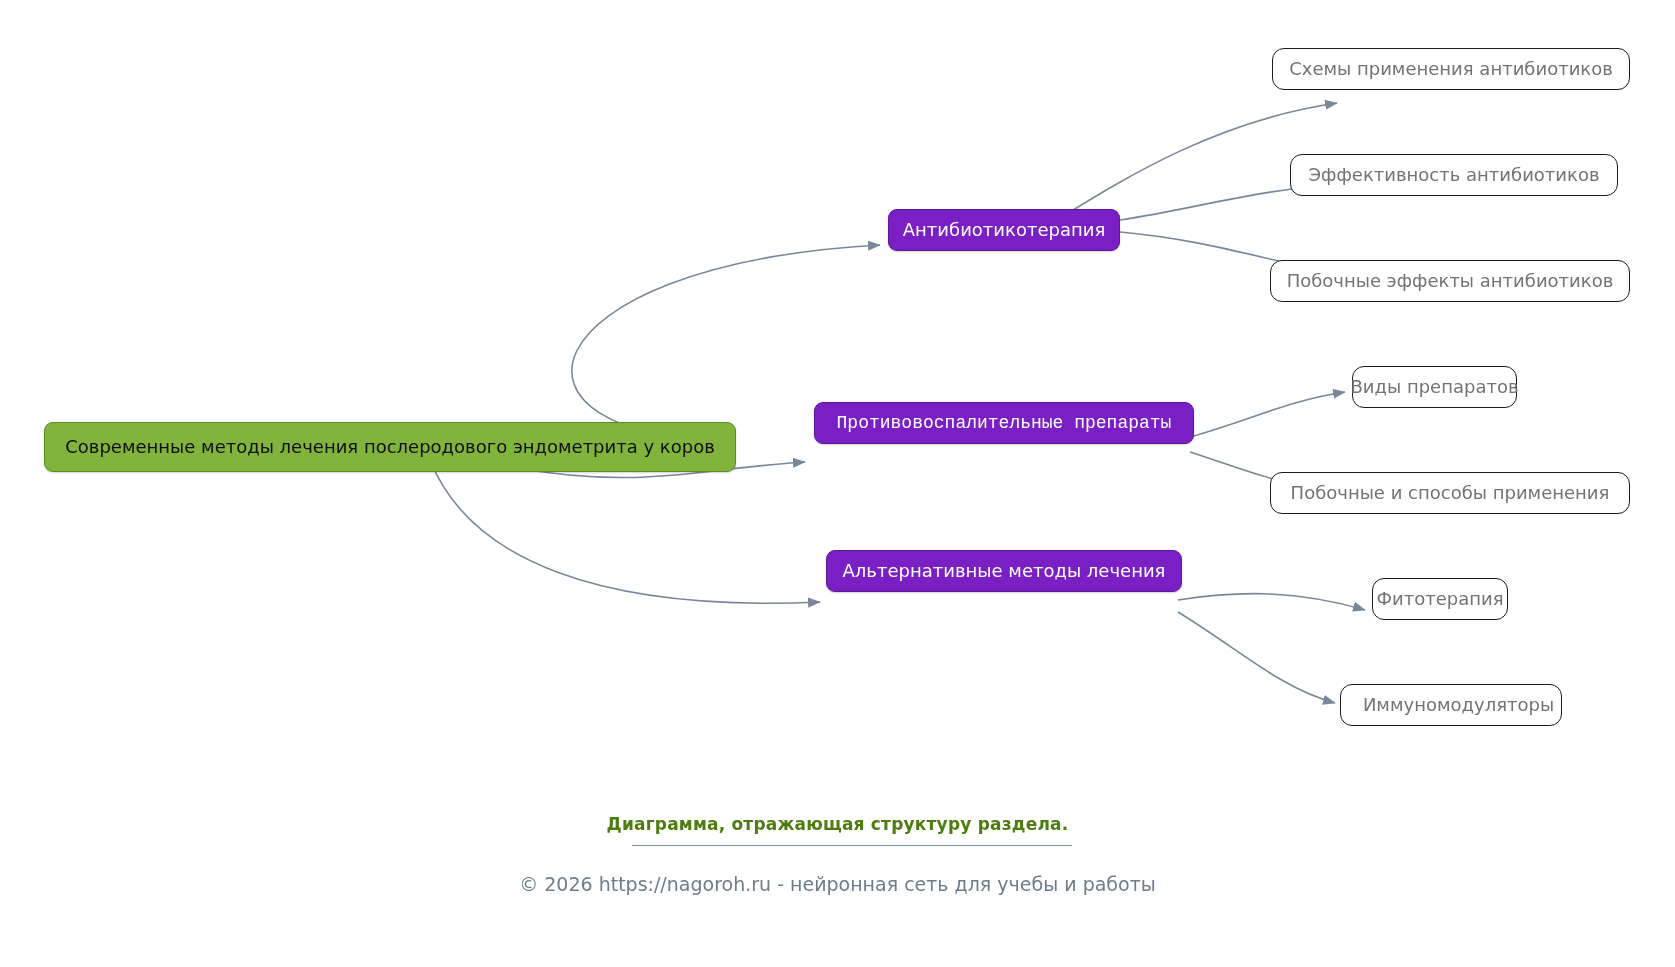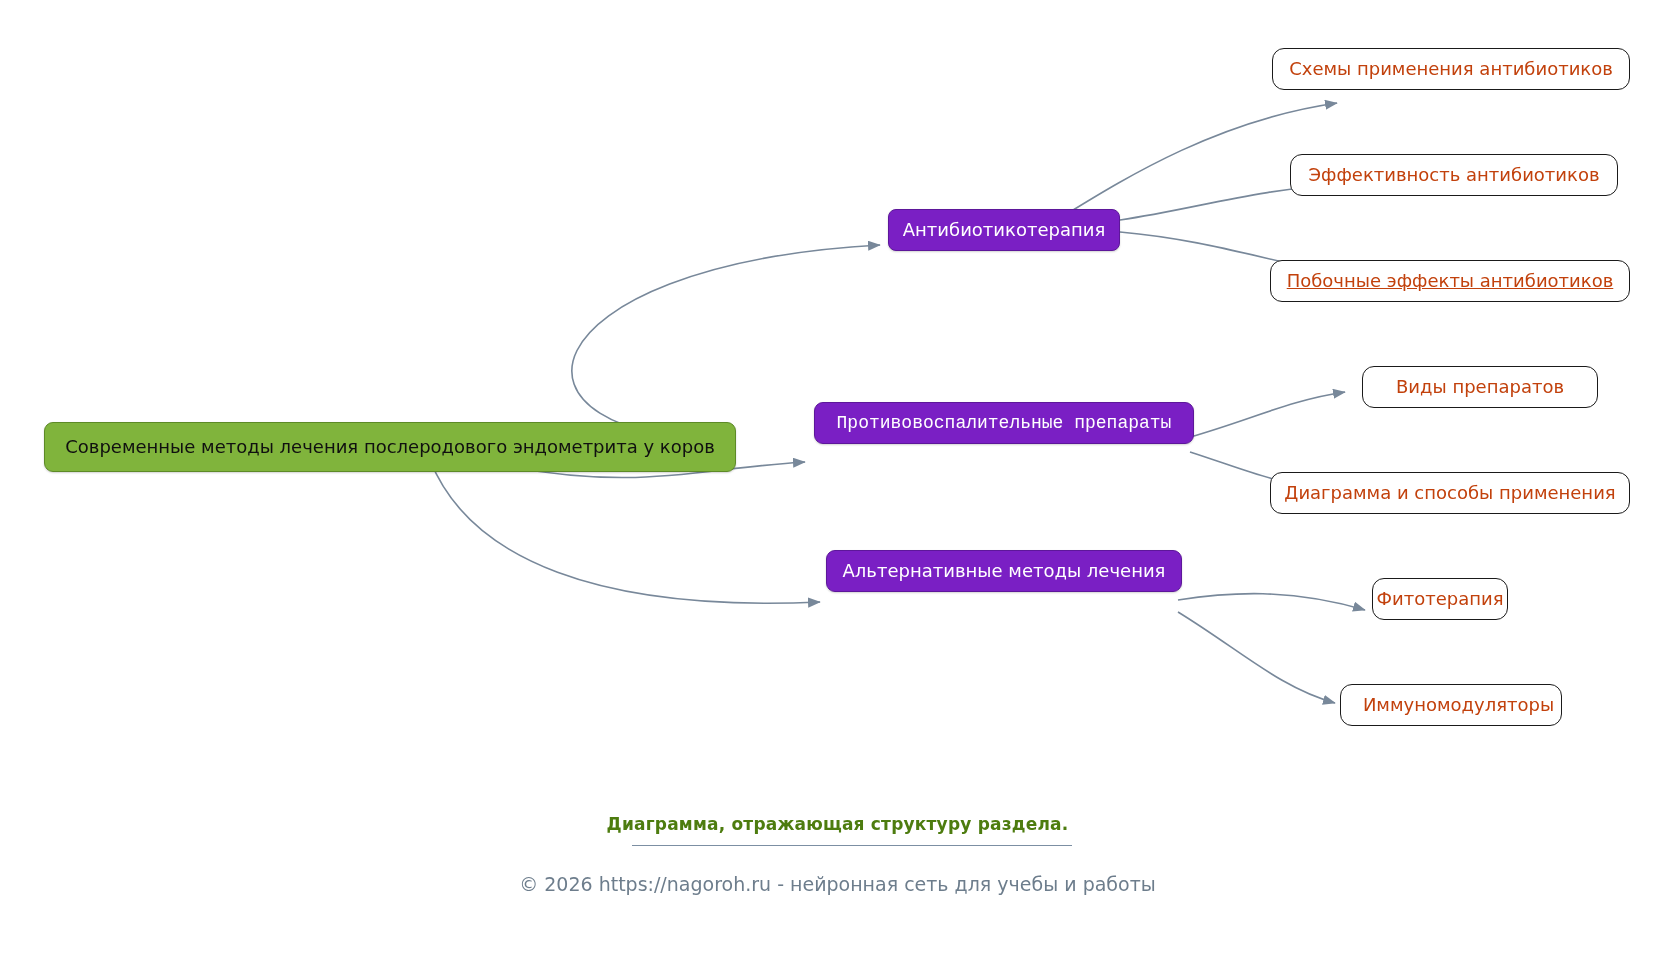--- a/index.html
+++ b/index.html
@@ -52,21 +52,21 @@
     border-radius: 9px;
     color: #ffffff;
     font-size: 18px;
     height: 42px;
     box-shadow: 0 1px 2px rgba(0,0,0,0.18);
   }
   .node-leaf {
     background: #ffffff;
     border: 1.6px solid #1a1a1a;
     border-radius: 12px;
-    color: #c2410c;
+    color: #737373;
     font-size: 18px;
     height: 42px;
   }
   .caption {
     position: absolute;
     width: 100%;
     text-align: center;
     font-size: 17px;
     font-weight: bold;
     color: #4d7c0f;
@@ -110,50 +110,50 @@
 
       <path d="M1178,600 C 1230,592 1290,588 1365,610"></path>
       <path d="M1178,612 C 1240,650 1280,688 1335,703"></path>
     </g>
   </svg>
 
   <div class="node node-root" style="left:44px; top:422px; width:692px;">
     <span>Современные методы лечения послеродового эндометрита у коров</span>
   </div>
 
-  <div class="node node-branch" style="left:888px; top:209px; width:232px;border-radius:8px;">
+  <div class="node node-branch" style="left:888px; top:209px; width:232px;">
     <span>Антибиотикотерапия</span>
   </div>
 
   <div class="node node-branch" style="left:814px; top:402px; width:380px;font-family:Liberation Mono, monospace;">
     <span>Противовоспалительные препараты</span>
   </div>
 
   <div class="node node-branch" style="left:826px; top:550px; width:356px;">
     <span>Альтернативные методы лечения</span>
   </div>
 
   <div class="node node-leaf" style="left:1272px; top:48px; width:358px;">
     <span>Схемы применения антибиотиков</span>
   </div>
 
   <div class="node node-leaf" style="left:1290px; top:154px; width:328px;text-align:center;">
     <span>Эффективность антибиотиков</span>
   </div>
 
-  <div class="node node-leaf" style="left:1270px; top:260px; width:360px;text-decoration:underline;">
+  <div class="node node-leaf" style="left:1270px; top:260px; width:360px;">
     <span>Побочные эффекты антибиотиков</span>
   </div>
 
-  <div class="node node-leaf" style="left:1352px; top:366px; width:236px;margin-left:10px;">
+  <div class="node node-leaf" style="left:1352px; top:366px; width:165px;">
     <span>Виды препаратов</span>
   </div>
 
   <div class="node node-leaf" style="left:1270px; top:472px; width:360px;">
-    <span>Диаграмма и способы применения</span>
+    <span>Побочные и способы применения</span>
   </div>
 
   <div class="node node-leaf" style="left:1372px; top:578px; width:136px;">
     <span>Фитотерапия</span>
   </div>
 
   <div class="node node-leaf" style="left:1340px; top:684px; width:222px;padding-left:15px;">
     <span>Иммуномодуляторы</span>
   </div>
 

